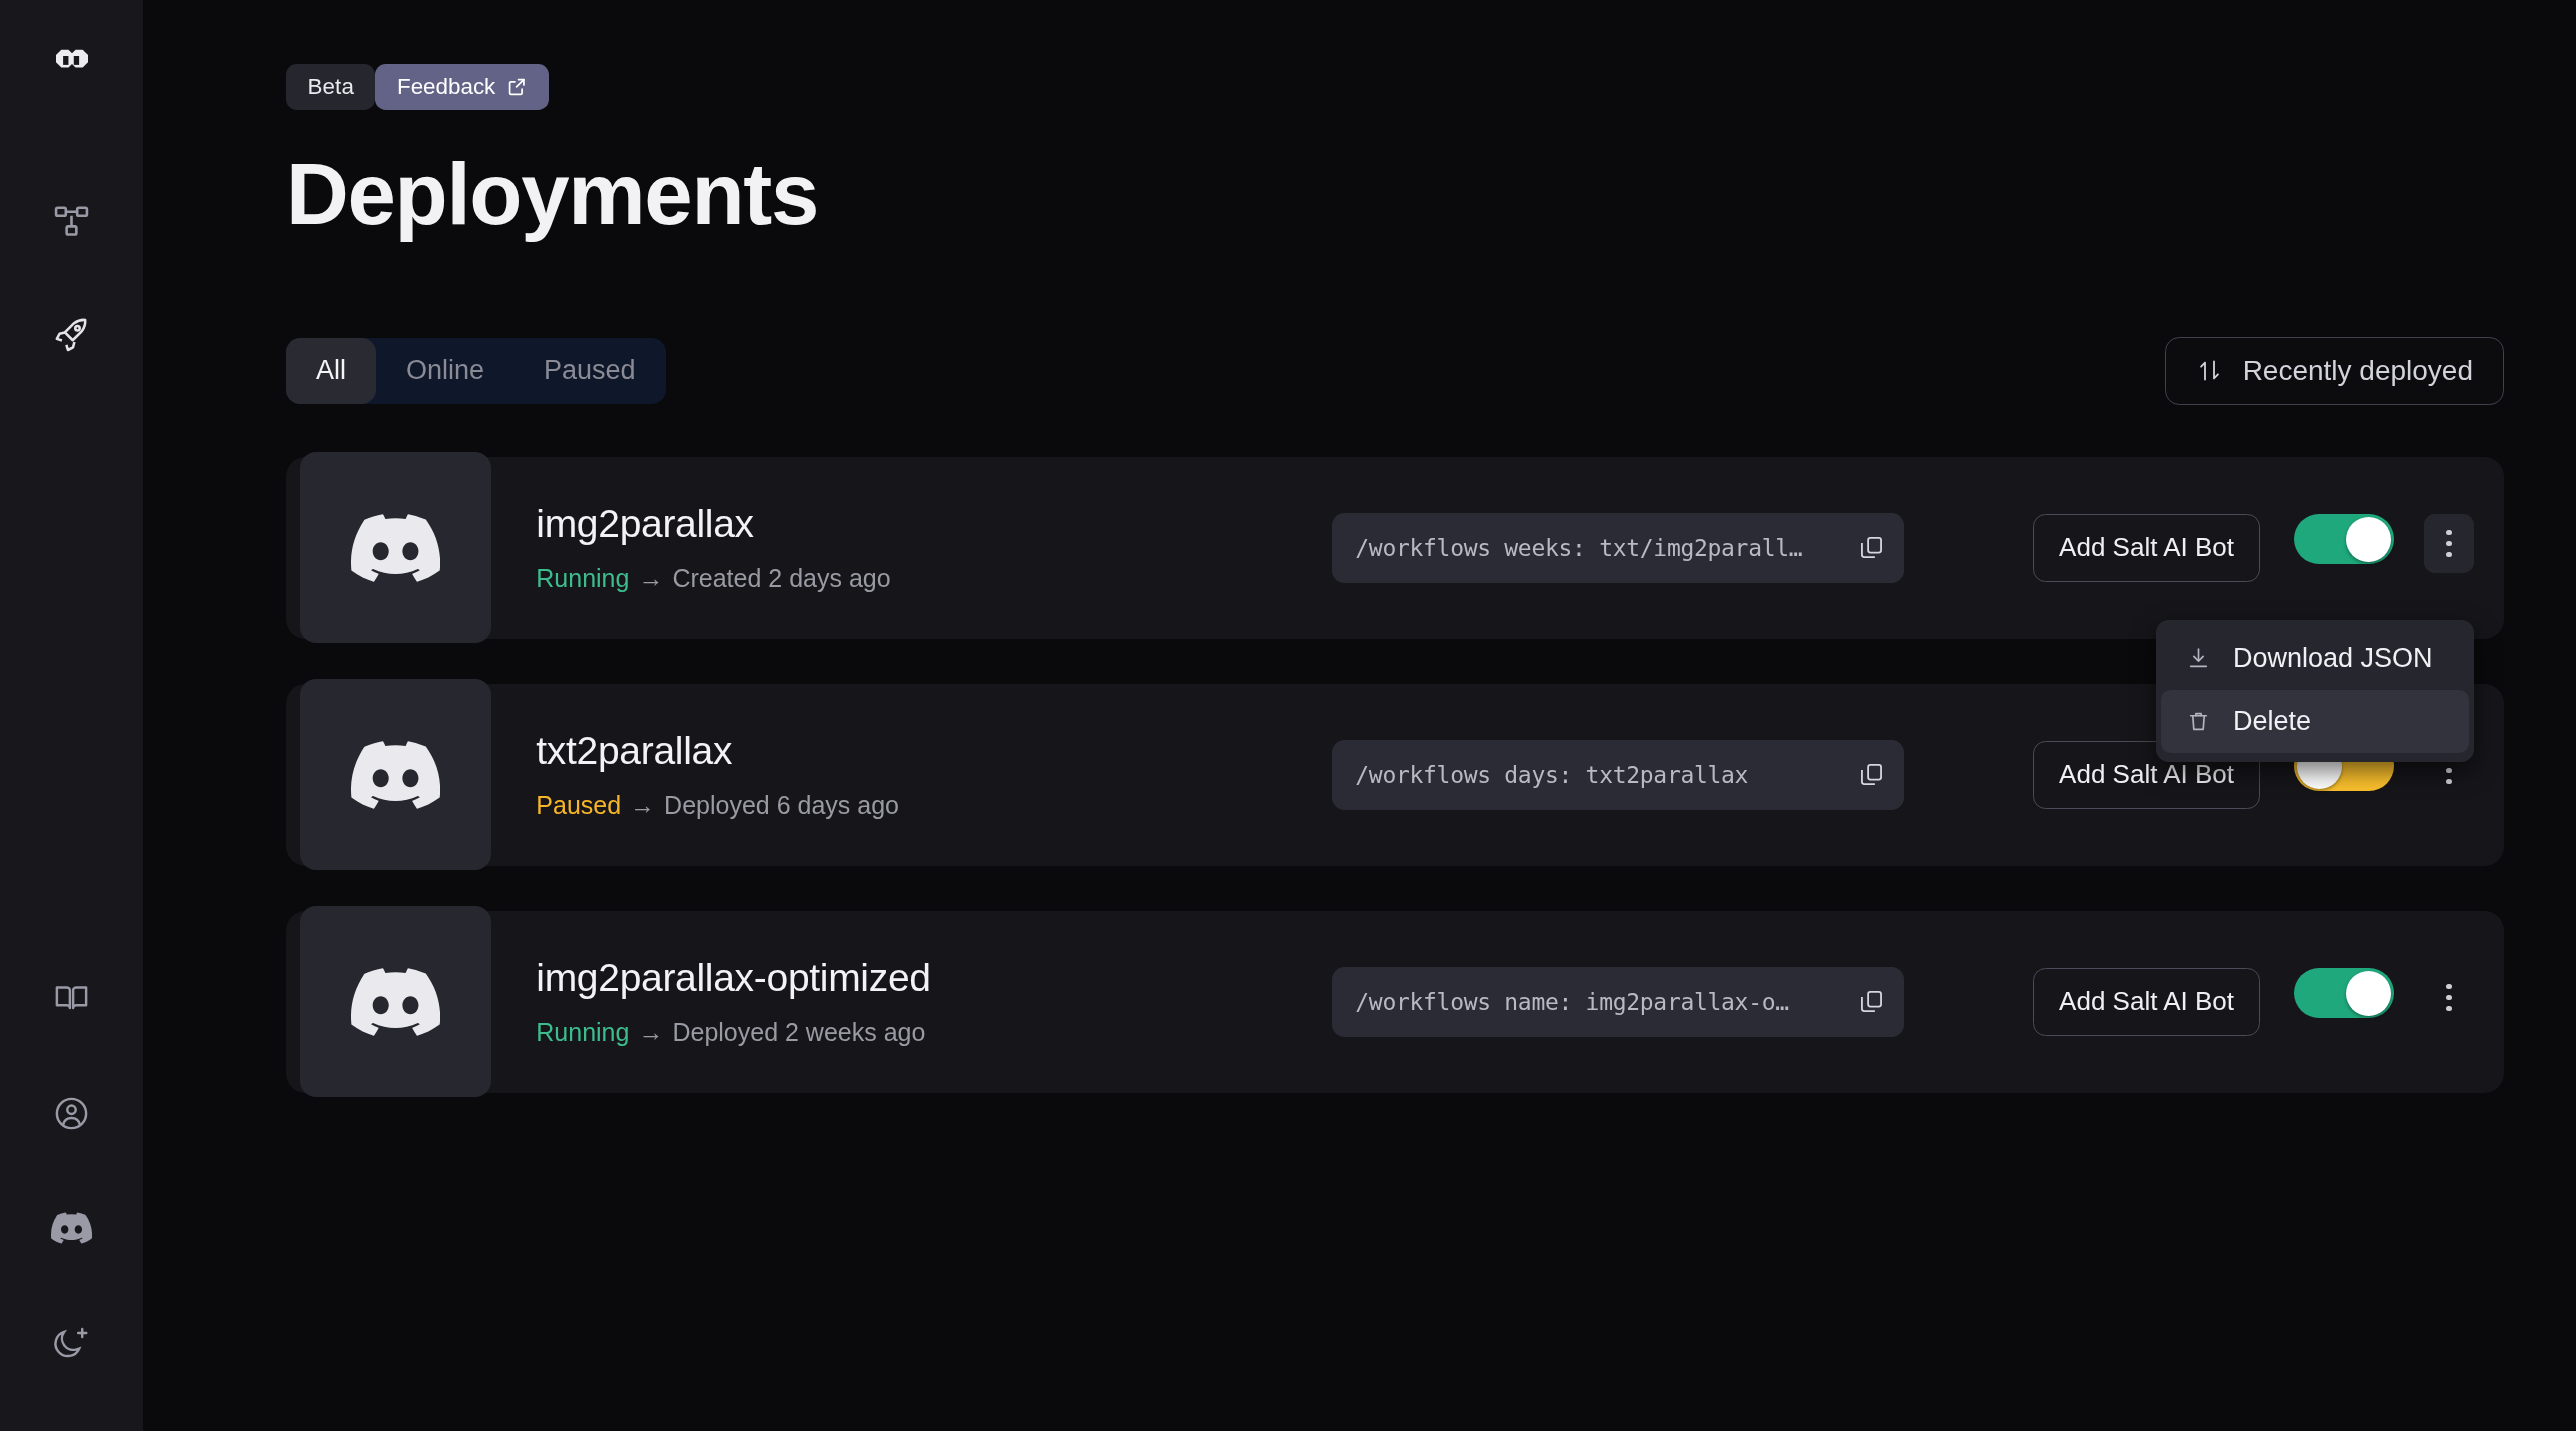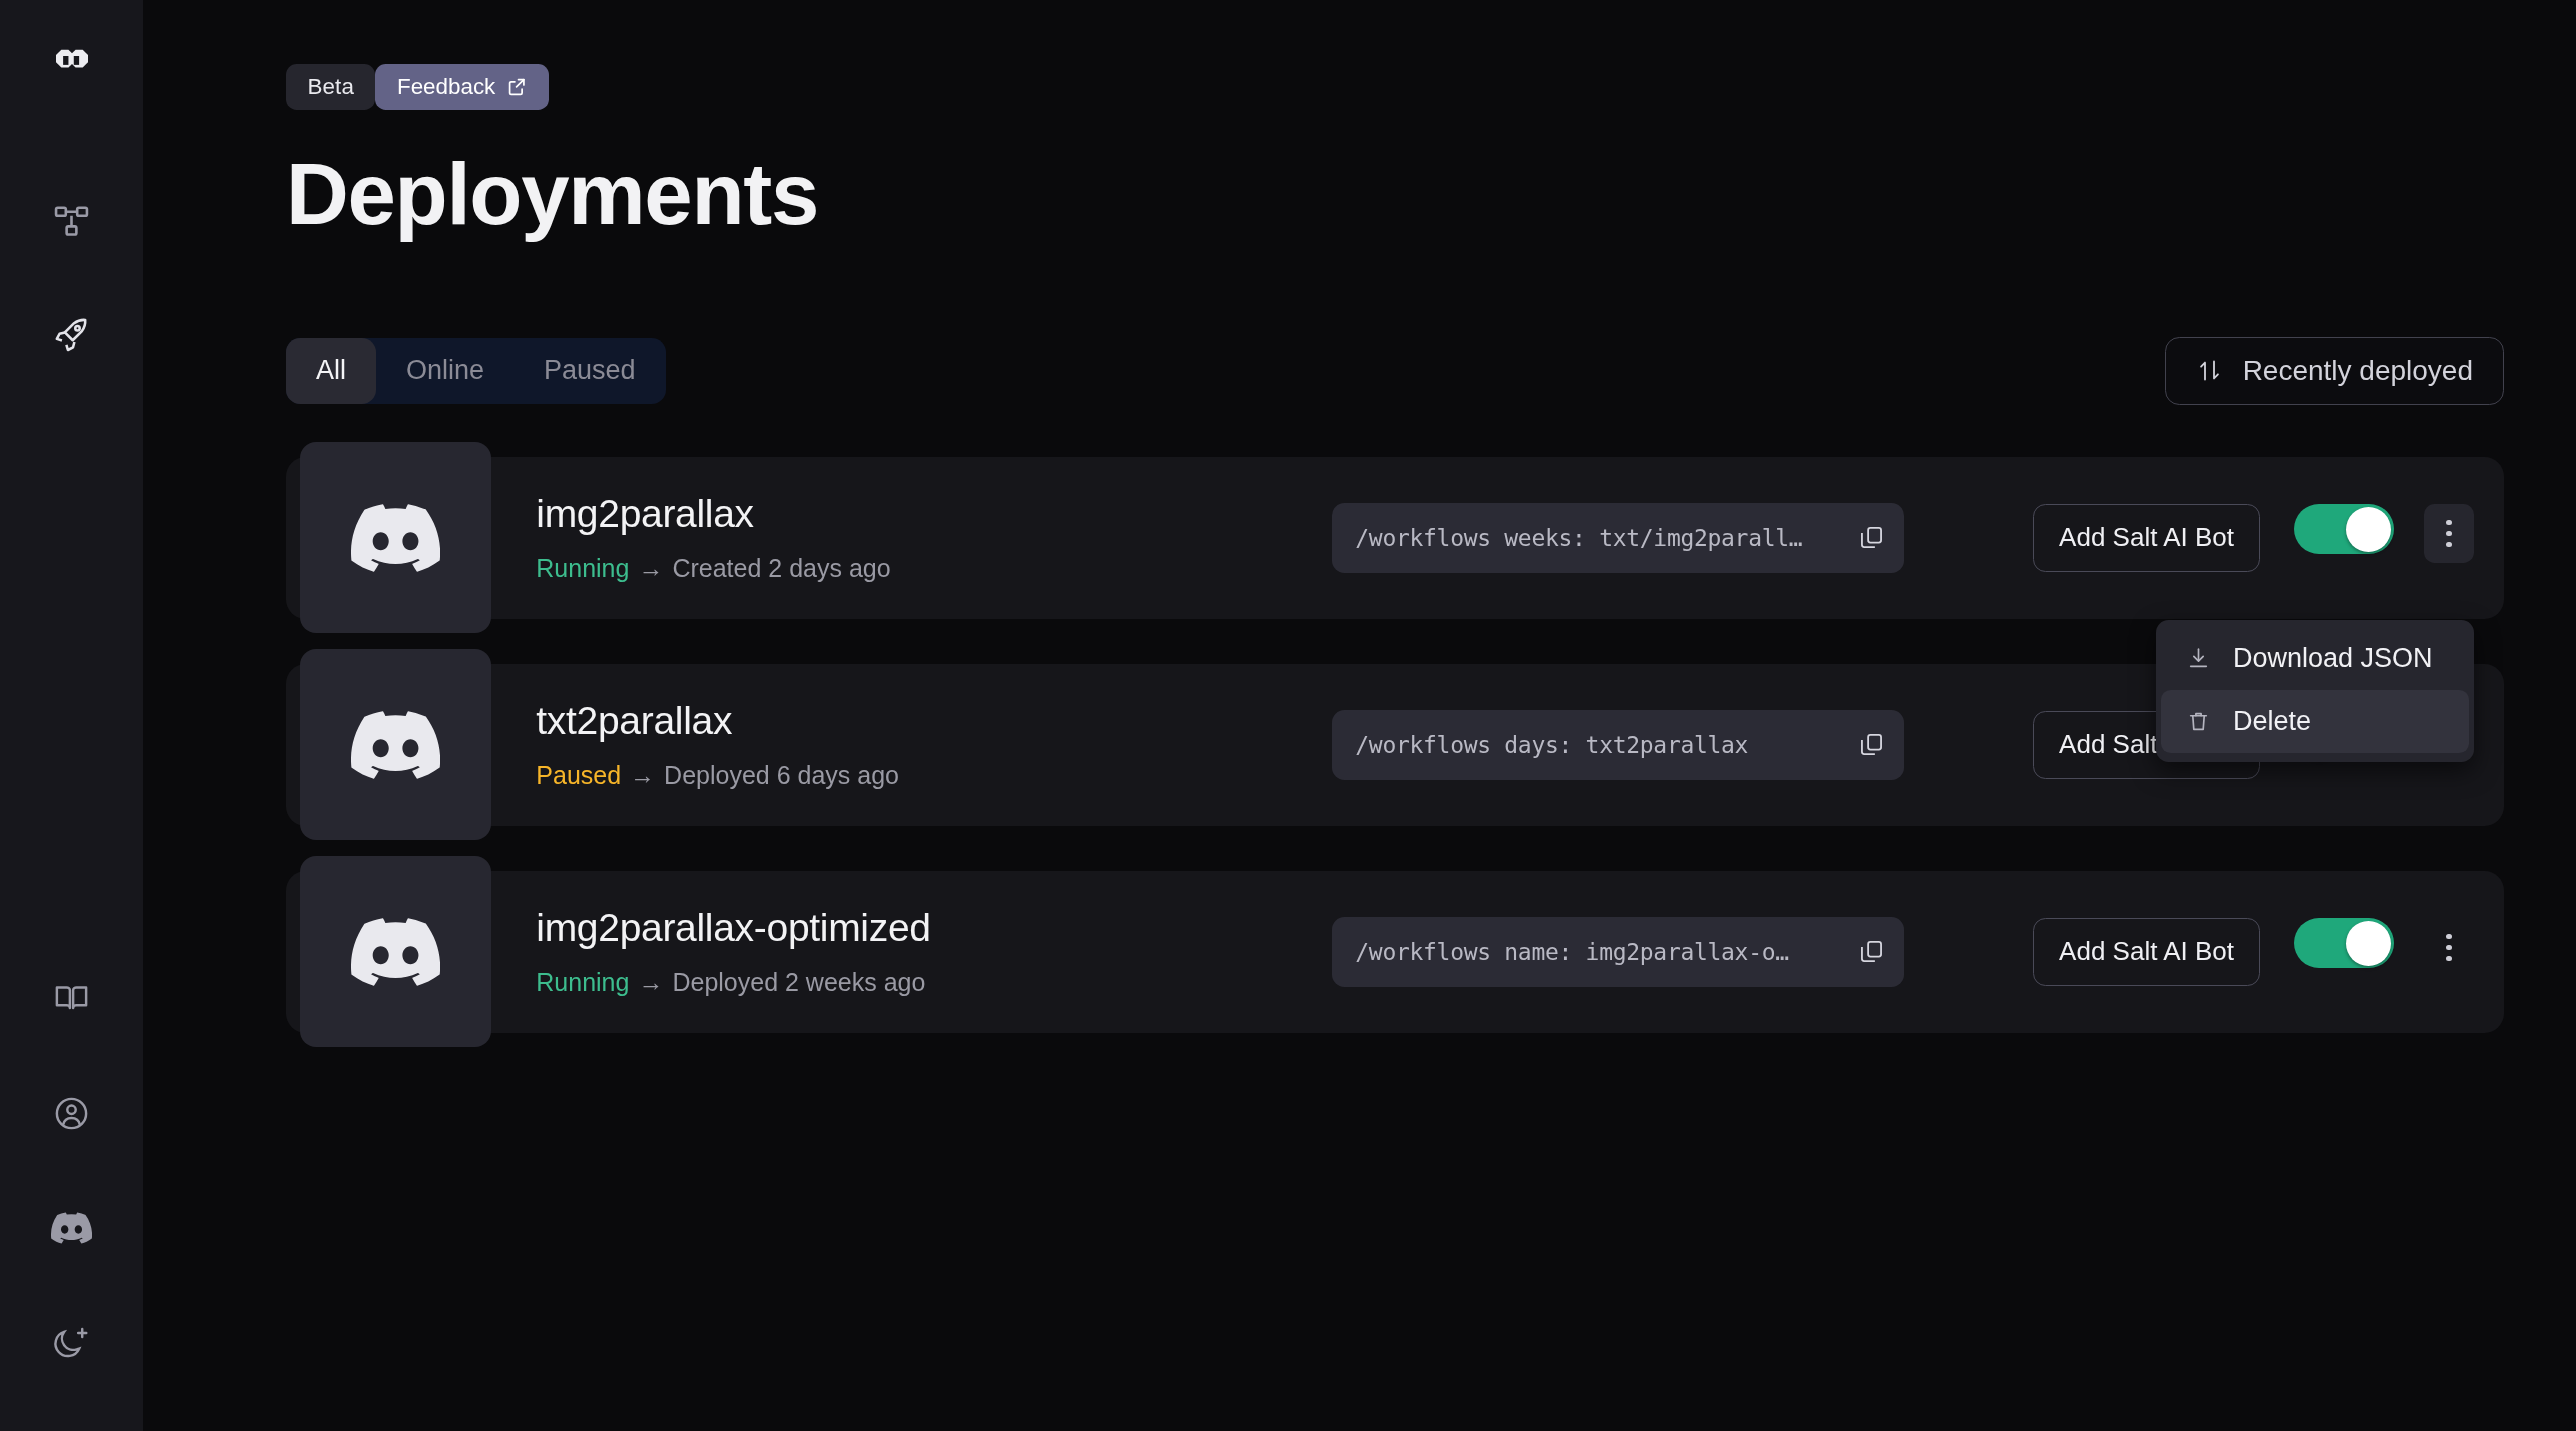--- a/index.html
+++ b/index.html
@@ -86,21 +86,21 @@
     border: 1.3px solid #42424e; border-radius: 14.3px;
     background: #0c0c0f; color: #d3d3db; font-size: 28px;
     cursor: pointer; white-space: nowrap;
   }
 
   
   .cards { margin-top: 52px; display: flex; flex-direction: column; gap: 45px; position: relative; }
   .card {
     background: #16161a;
     border-radius: 19.7px;
-    height: 162px;
+    height: 182px;
     display: flex; align-items: center;
     padding: 0 0 0 14.3px;
     position: relative;
   }
   .thumb {
     width: 191px; height: 191px; flex: 0 0 191px;
     background: #272730; border-radius: 16px;
     display: flex; align-items: center; justify-content: center;
   }
   .card-info { margin-left: 45px; flex: 0 0 auto; width: 778px; }

